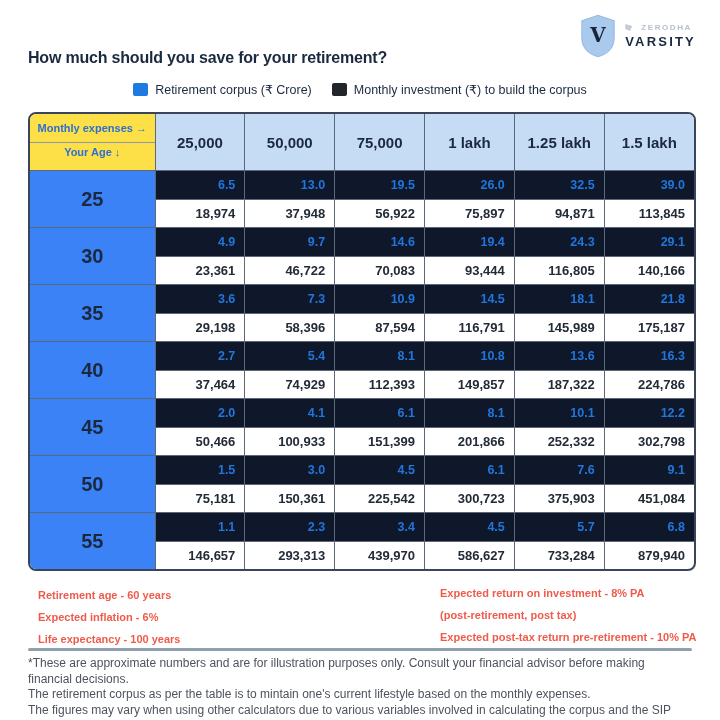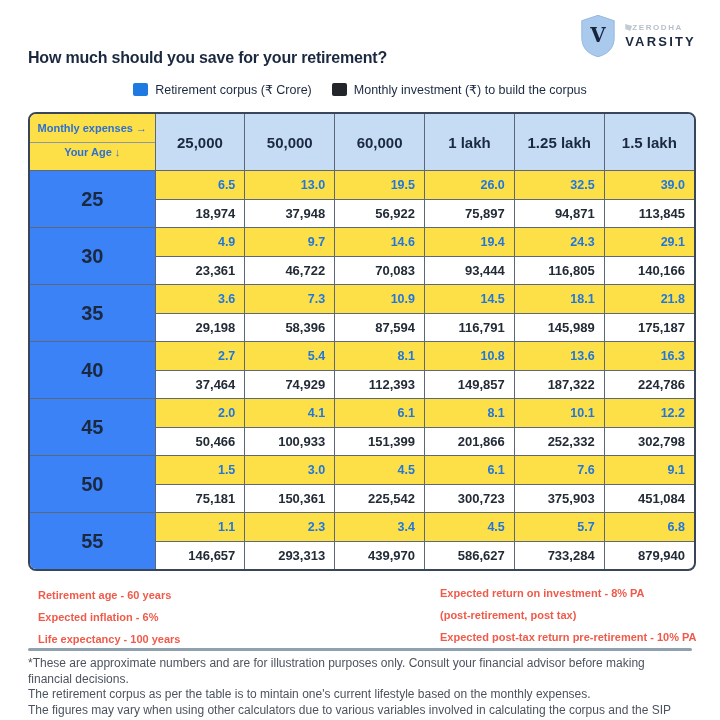--- a/index.html
+++ b/index.html
@@ -7,21 +7,21 @@
         font-family:"Liberation Sans","DejaVu Sans",sans-serif;}
 
   
   .title{position:absolute;left:28px;top:38px;font-size:16px;font-weight:800;
          color:#1b2940;letter-spacing:-0.2px;}
 
   
   .logo{position:absolute;right:24px;top:14px;display:flex;align-items:center;gap:9px;}
   .logo-shield{width:36px;height:44px;flex:0 0 auto;}
   .logo-text{display:flex;flex-direction:column;justify-content:center;}
-  .brand-row{display:flex;align-items:center;gap:0;color:#b7c0ca;font-size:8px;
+  .brand-row{display:flex;align-items:center;gap:9px;color:#b7c0ca;font-size:8px;
              font-weight:700;letter-spacing:1.6px;}
   .kite{width:7px;height:7px;background:#c3cbd4;clip-path:polygon(0 0,100% 30%,70% 100%,0 70%);}
   .product{color:#1b2940;font-size:13px;font-weight:800;letter-spacing:2.2px;margin-top:2px;}
 
   
   .legend{position:absolute;top:82px;left:0;right:0;display:flex;justify-content:center;
           gap:20px;}
   .legend-item{display:flex;align-items:center;gap:7px;font-size:12.5px;color:#1b2940;
                font-weight:500;}
   .swatch{width:15px;height:13px;border-radius:2px;flex:0 0 auto;}
@@ -34,21 +34,21 @@
   th.expense-header{background:#c6dcf5;color:#1b2940;font-weight:800;font-size:15px;
                     height:56px;text-align:center;}
   td.corner-cell{background:#fde047;vertical-align:top;}
   .corner-top{height:27.5px;display:flex;align-items:center;justify-content:center;
               color:#2d6fd2;font-weight:700;font-size:11px;border-bottom:1.5px solid #8b99a8;}
   .corner-bottom{height:18px;display:flex;align-items:center;justify-content:center;
                  color:#2d6fd2;font-weight:700;font-size:11px;}
   td.age-cell{background:#3b82f6;color:#1b2940;font-weight:800;font-size:20px;
               text-align:center;}
   td.corpus-cell{height:27.5px;text-align:right;padding-right:9px;color:#2176dc;
-                 font-weight:700;font-size:12.5px;background:#fde047;}
+                 font-weight:700;font-size:12.5px;background:#0f172a;}
   td.investment-cell{height:27.5px;text-align:right;padding-right:9px;color:#222b36;
                      font-weight:700;font-size:13px;background:#fff;border-radius:10px;}
 
   
   .assump{position:absolute;font-size:11px;font-weight:700;color:#ef5b4b;}
   .assump div{height:22px;line-height:22px;}
   .assump-left{left:38px;top:584px;}
   .assump-right{left:440px;top:582px;}
 
   
@@ -103,21 +103,21 @@
           <col>
       </colgroup>
       <thead>
         <tr>
           <td class="corner-cell">
             <div class="corner-top">Monthly expenses →</div>
             <div class="corner-bottom">Your Age ↓</div>
           </td>
         <th class="expense-header">25,000</th>
             <th class="expense-header">50,000</th>
-            <th class="expense-header">60,000</th>
+            <th class="expense-header">75,000</th>
             <th class="expense-header">1 lakh</th>
             <th class="expense-header">1.25 lakh</th>
             <th class="expense-header">1.5 lakh</th>
           </tr>
       </thead>
       <tbody>
           <tr>
             <td class="age-cell" rowspan="2">25</td>
             <td class="corpus-cell">6.5</td>
             <td class="corpus-cell">13.0</td>

